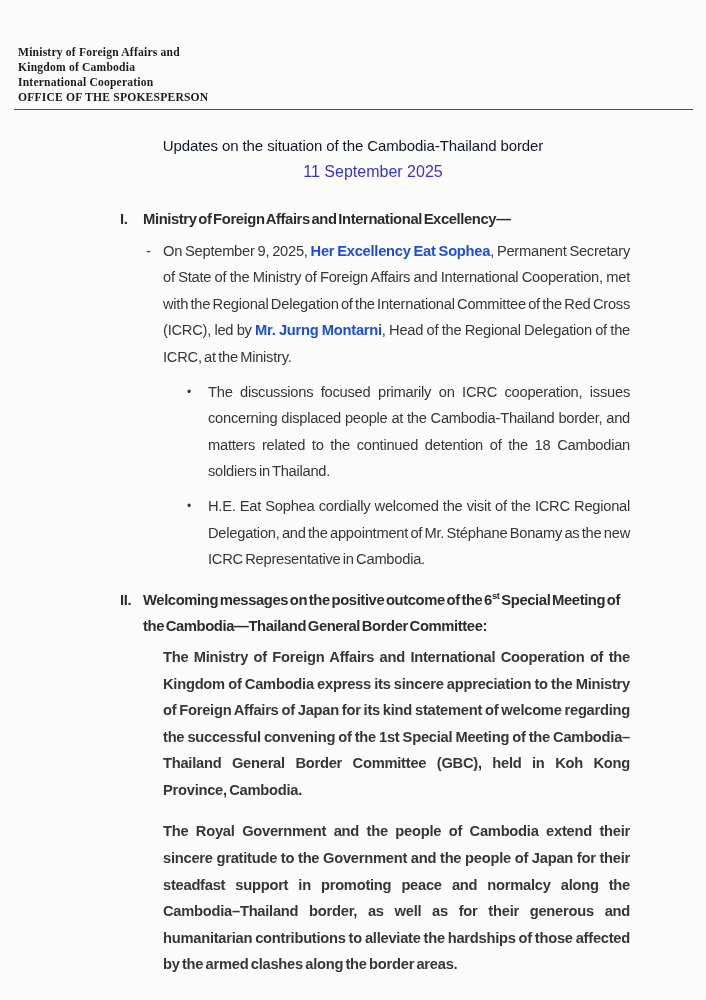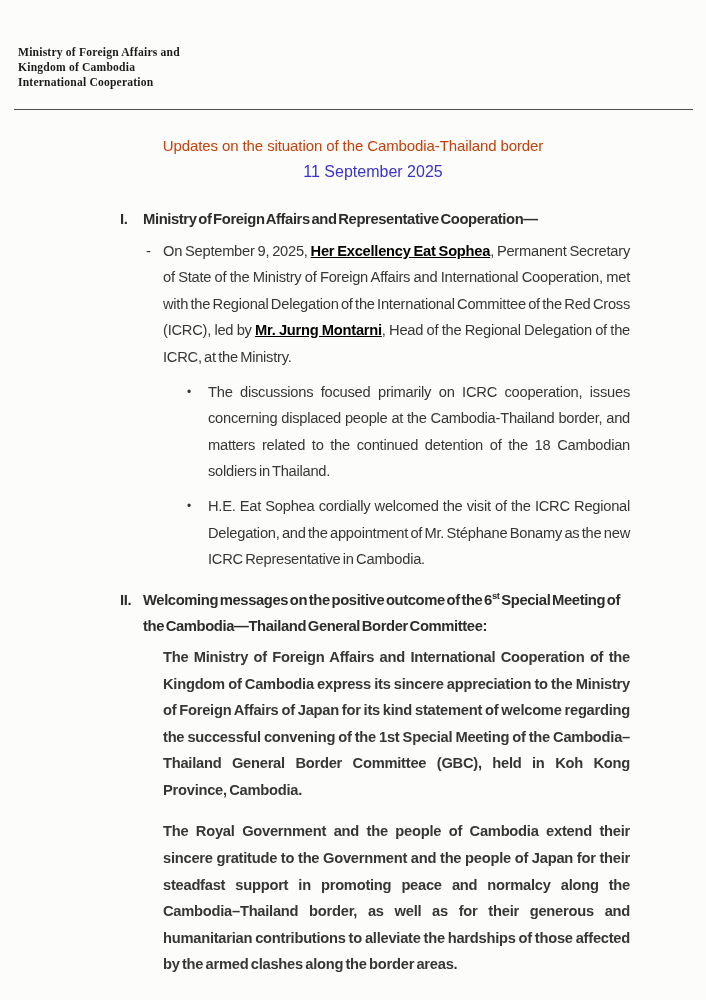--- a/index.html
+++ b/index.html
@@ -32,21 +32,21 @@
     top: 109px;
     height: 0;
     border-top: 1.6px solid #4d4d4d;
   }
   .doc-title {
     position: absolute;
     top: 137px;
     left: 0;
     width: 100%;
     text-align: center;
-    color: #c2410c;
+    color: #0f172a;
     font-size: 15px;
     letter-spacing: -0.1px;
   }
   .doc-date {
     position: absolute;
     top: 163px;
     left: 0;
     width: 100%;
     text-align: center;
     color: #3a33c6;
@@ -95,44 +95,45 @@
     font-size: 12px;
   }
   .sec2 { margin-top: 14px; }
   .para {
     margin-left: 43px;
     margin-top: 4px;
     text-align: justify;
     font-weight: bold;
   }
   .para.gap { margin-top: 15px; }
-  .bold { font-weight: 700; color: #000000; text-decoration: underline; }
+  .bold { font-weight: 700; color: #1d4ed8; }
 </style>
 </head>
 <body>
 
 <div class="page">
 
   <div class="letterhead">
     <div>Ministry of Foreign Affairs and</div>
     <div>Kingdom of Cambodia</div>
     <div>International Cooperation</div>
+    <div>OFFICE OF THE SPOKESPERSON</div>
   </div>
 
   <div class="rule"></div>
 
   <div class="doc-title">Updates on the situation of the Cambodia-Thailand border</div>
   <div class="doc-date">11 September 2025</div>
 
   <div class="content">
 
     <div>
       <div class="sec-heading">
         <span class="numeral">I.</span>
-        <span>Ministry of Foreign Affairs and Representative Cooperation—</span>
+        <span>Ministry of Foreign Affairs and International Excellency—</span>
       </div>
 
       <div class="dash-item">
         <span class="marker">-</span>
         <span>On September 9, 2025, </span><span class="bold">Her Excellency Eat Sophea</span><span>, Permanent Secretary of State of the Ministry of Foreign Affairs and International Cooperation, met with the Regional Delegation of the International Committee of the Red Cross (ICRC), led by </span><span class="bold">Mr. Jurng Montarni</span><span>, Head of the Regional Delegation of the ICRC, at the Ministry.</span>
       </div>
 
       <div class="bullet-item">
         <span class="marker">•</span>
         <span>The discussions focused primarily on ICRC cooperation, issues concerning displaced people at the Cambodia-Thailand border, and matters related to the continued detention of the 18 Cambodian soldiers in Thailand.</span>

